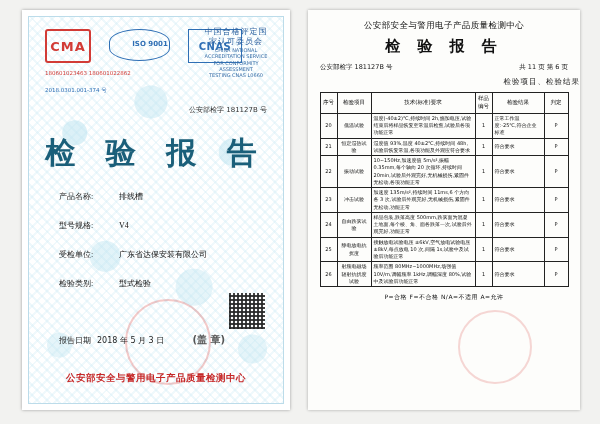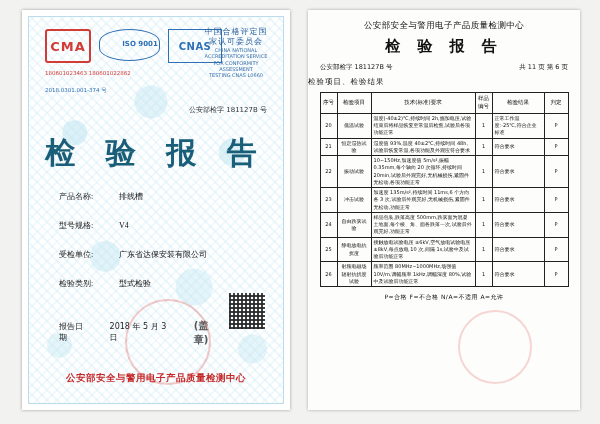--- a/index.html
+++ b/index.html
@@ -26,21 +26,21 @@
       radial-gradient(circle at 48% 22%, rgba(190,228,240,.45) 0 16px, transparent 17px),
       radial-gradient(circle at 80% 35%, rgba(190,228,240,.5) 0 13px, transparent 14px),
       radial-gradient(circle at 30% 62%, rgba(190,228,240,.45) 0 15px, transparent 16px),
       radial-gradient(circle at 65% 70%, rgba(190,228,240,.4) 0 18px, transparent 19px),
       radial-gradient(circle at 12% 85%, rgba(190,228,240,.4) 0 12px, transparent 13px),
       radial-gradient(circle at 88% 86%, rgba(190,228,240,.4) 0 14px, transparent 15px),
       repeating-linear-gradient(45deg, rgba(206,235,245,.35) 0 2px, rgba(255,255,255,0) 2px 7px),
       repeating-linear-gradient(-45deg, rgba(206,235,245,.3) 0 2px, rgba(255,255,255,0) 2px 7px),
       linear-gradient(#ffffff,#ffffff);
   }
-  .logos{position:absolute;left:16px;top:12px;display:flex;gap:8px;align-items:flex-start;}
+  .logos{position:absolute;left:16px;top:12px;display:flex;gap:18px;align-items:flex-start;}
   .logo-box{
     width:42px;height:30px;border:2px solid #d23b36;border-radius:3px;
     color:#d23b36;font-weight:bold;font-size:13px;
     display:flex;align-items:center;justify-content:center;letter-spacing:1px;
   }
   .logo-circle{
     width:32px;height:32px;border:2px solid #d23b36;border-radius:50%;
     color:#d23b36;font-weight:bold;font-size:13px;
     display:flex;align-items:center;justify-content:center;
   }
@@ -74,21 +74,21 @@
   .field-val{color:#111;}
   .qr{
     position:absolute;right:18px;bottom:74px;width:36px;height:36px;
     background:
       repeating-linear-gradient(90deg,#222 0 2px,#fff 2px 4px),
       repeating-linear-gradient(0deg,#222 0 2px,#fff 2px 4px);
     background-blend-mode:multiply;opacity:.85;
   }
   .date-row{
     position:absolute;left:30px;bottom:56px;right:18px;
-    font-size:8px;color:#222;display:flex;align-items:baseline;gap:20px;margin-top:11px;
+    font-size:8px;color:#222;display:flex;align-items:baseline;gap:6px;margin-top:11px;
   }
   .seal-note{color:#555;font-size:10px;margin-left:auto;margin-right:40px;font-weight:bold;}
   .org1{
     position:absolute;left:0;right:0;bottom:34px;text-align:center;
     color:#c62828;font-size:9.5px;font-weight:bold;letter-spacing:.5px;
   }
   .org2{
     position:absolute;left:0;right:0;bottom:18px;text-align:center;
     color:#c62828;font-size:9.5px;font-weight:bold;letter-spacing:.5px;
   }
@@ -103,21 +103,21 @@
     position:absolute;left:308px;top:10px;width:272px;height:400px;
     background:#fdfdfb;box-shadow:0 0 3px rgba(0,0,0,.3);
   }
   .rep-head{text-align:center;padding-top:10px;}
   .rep-org{font-size:8.5px;color:#111;letter-spacing:.4px;}
   .rep-title{font-size:15px;font-weight:bold;color:#111;letter-spacing:6px;margin-top:5px;}
   .rep-meta{
     display:flex;justify-content:space-between;
     font-size:6.5px;color:#111;padding:7px 12px 3px 12px;
   }
-  .rep-sub{text-align:left;font-size:7.5px;color:#111;margin-top:2px;letter-spacing:1px;}
+  .rep-sub{text-align:right;font-size:7.5px;color:#111;margin-top:2px;letter-spacing:1px;}
   table.rep{
     border-collapse:collapse;width:248px;margin:5px auto 0 auto;
     table-layout:fixed;
   }
   table.rep th, table.rep td{
     border:.6px solid #222;color:#111;font-size:5px;line-height:1.45;
     padding:1px 2px;vertical-align:middle;
   }
   table.rep th{font-size:5.5px;text-align:center;font-weight:normal;padding:2px 1px;}
   td.c{text-align:center;}

